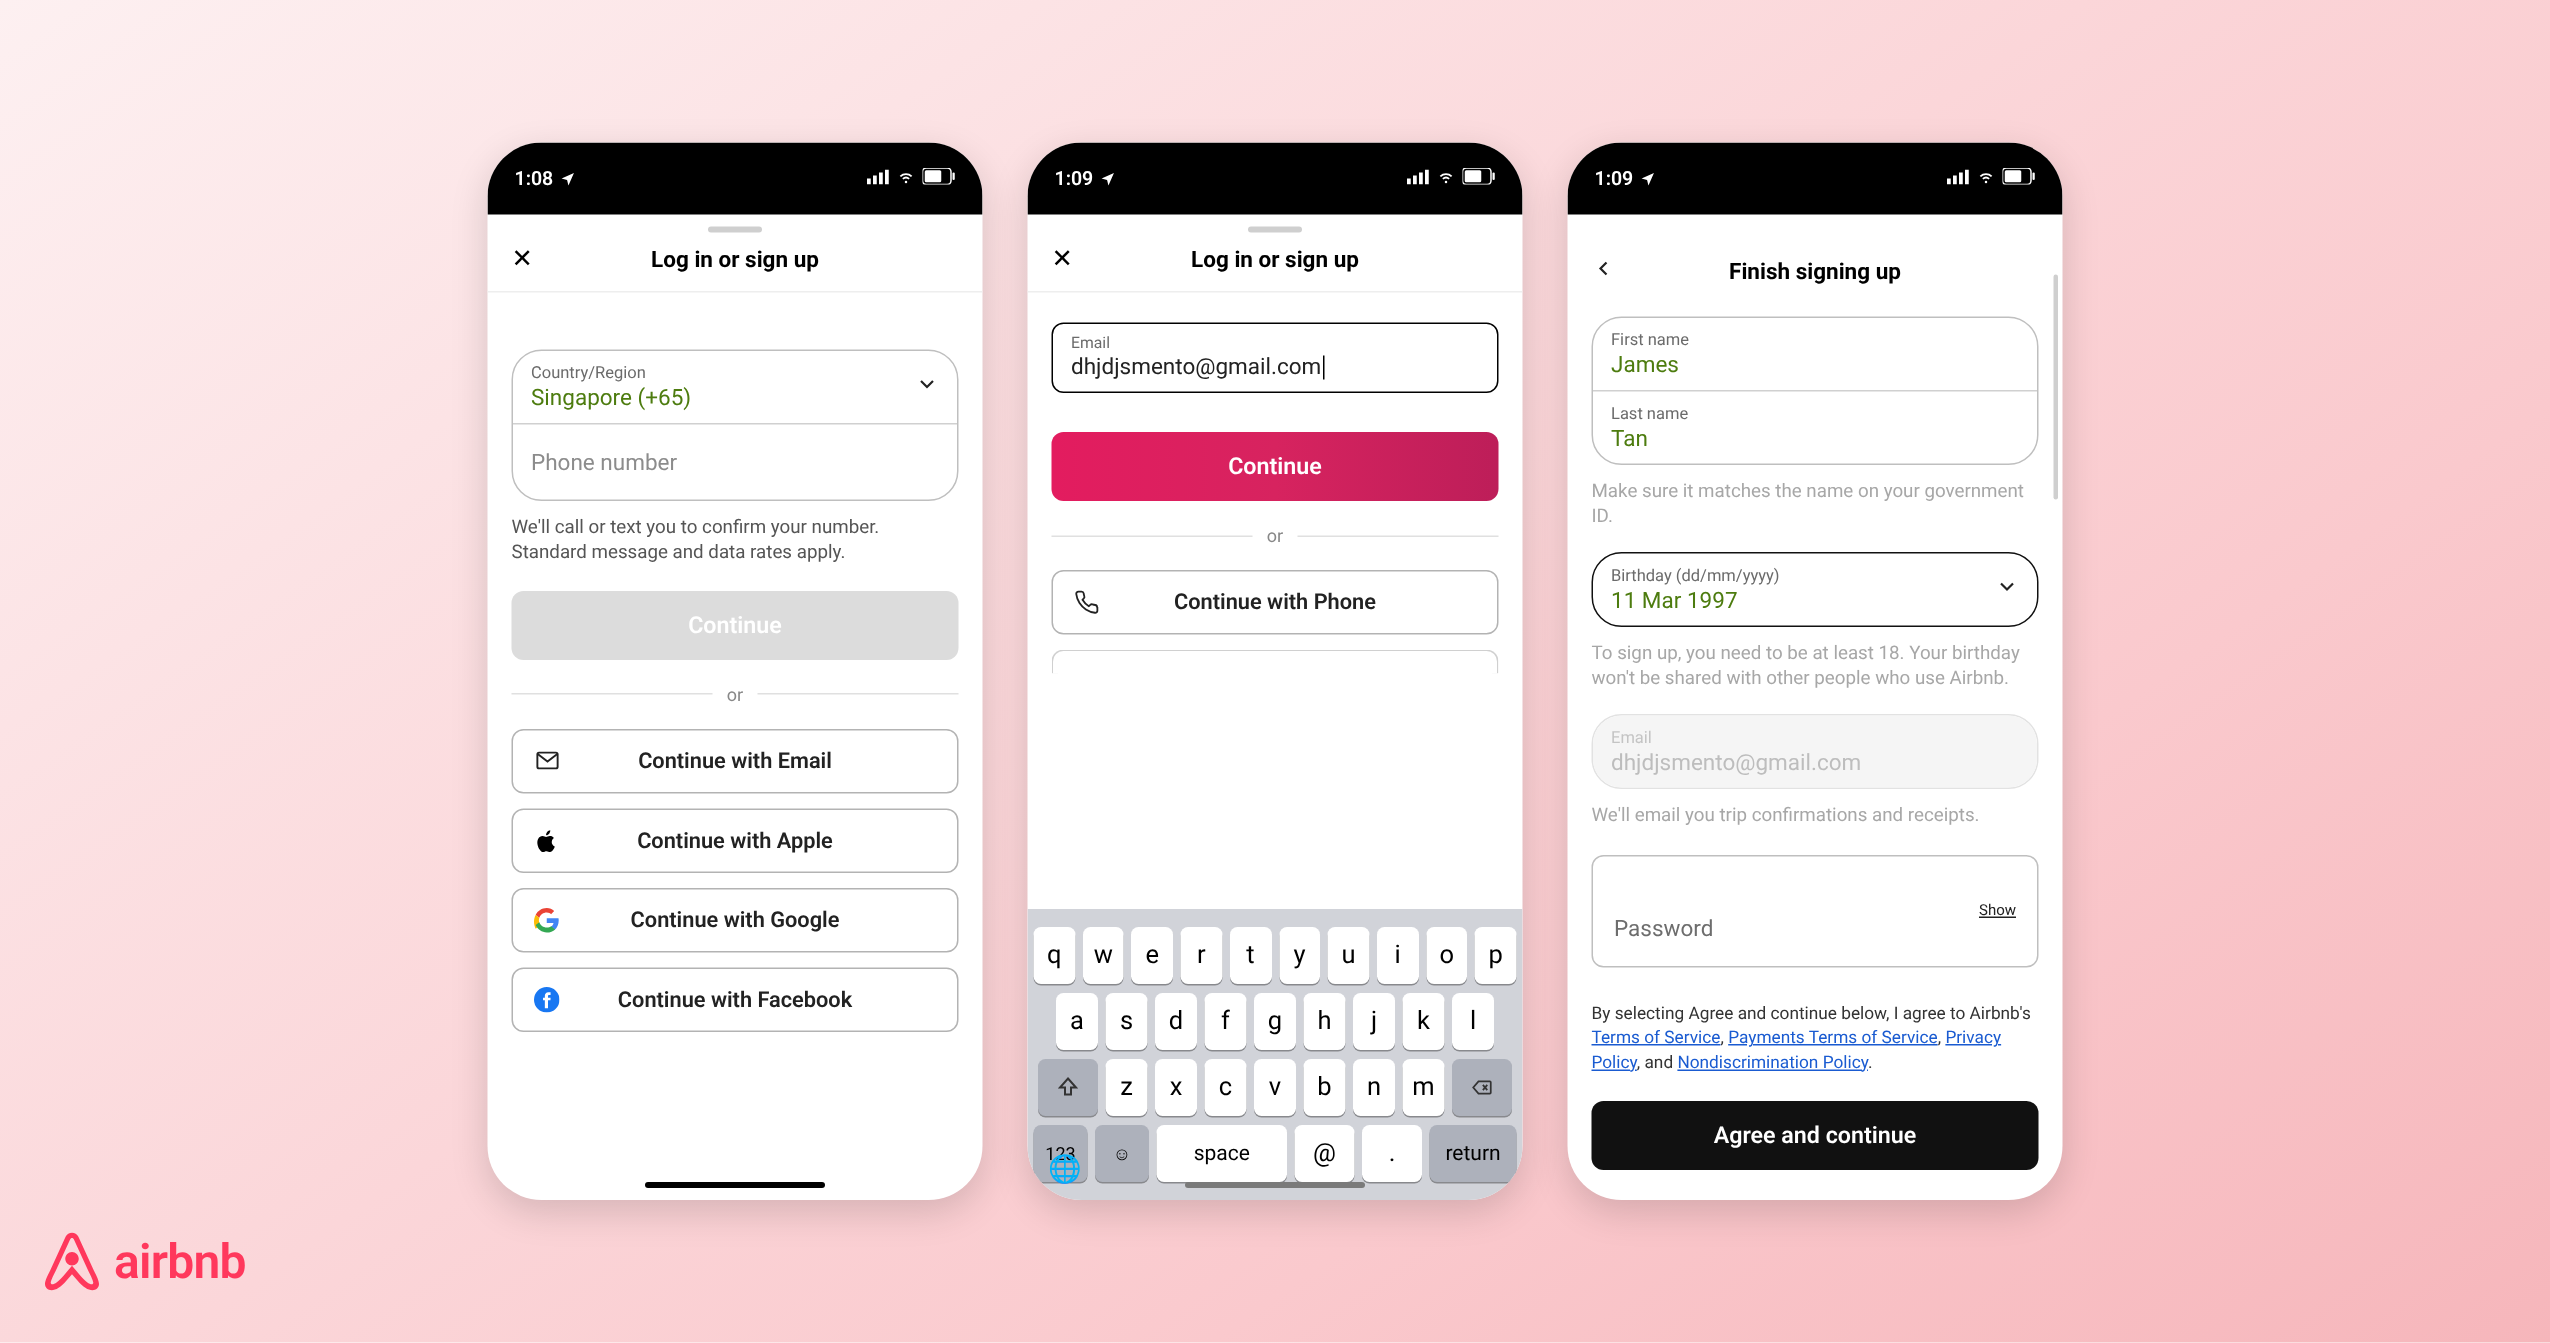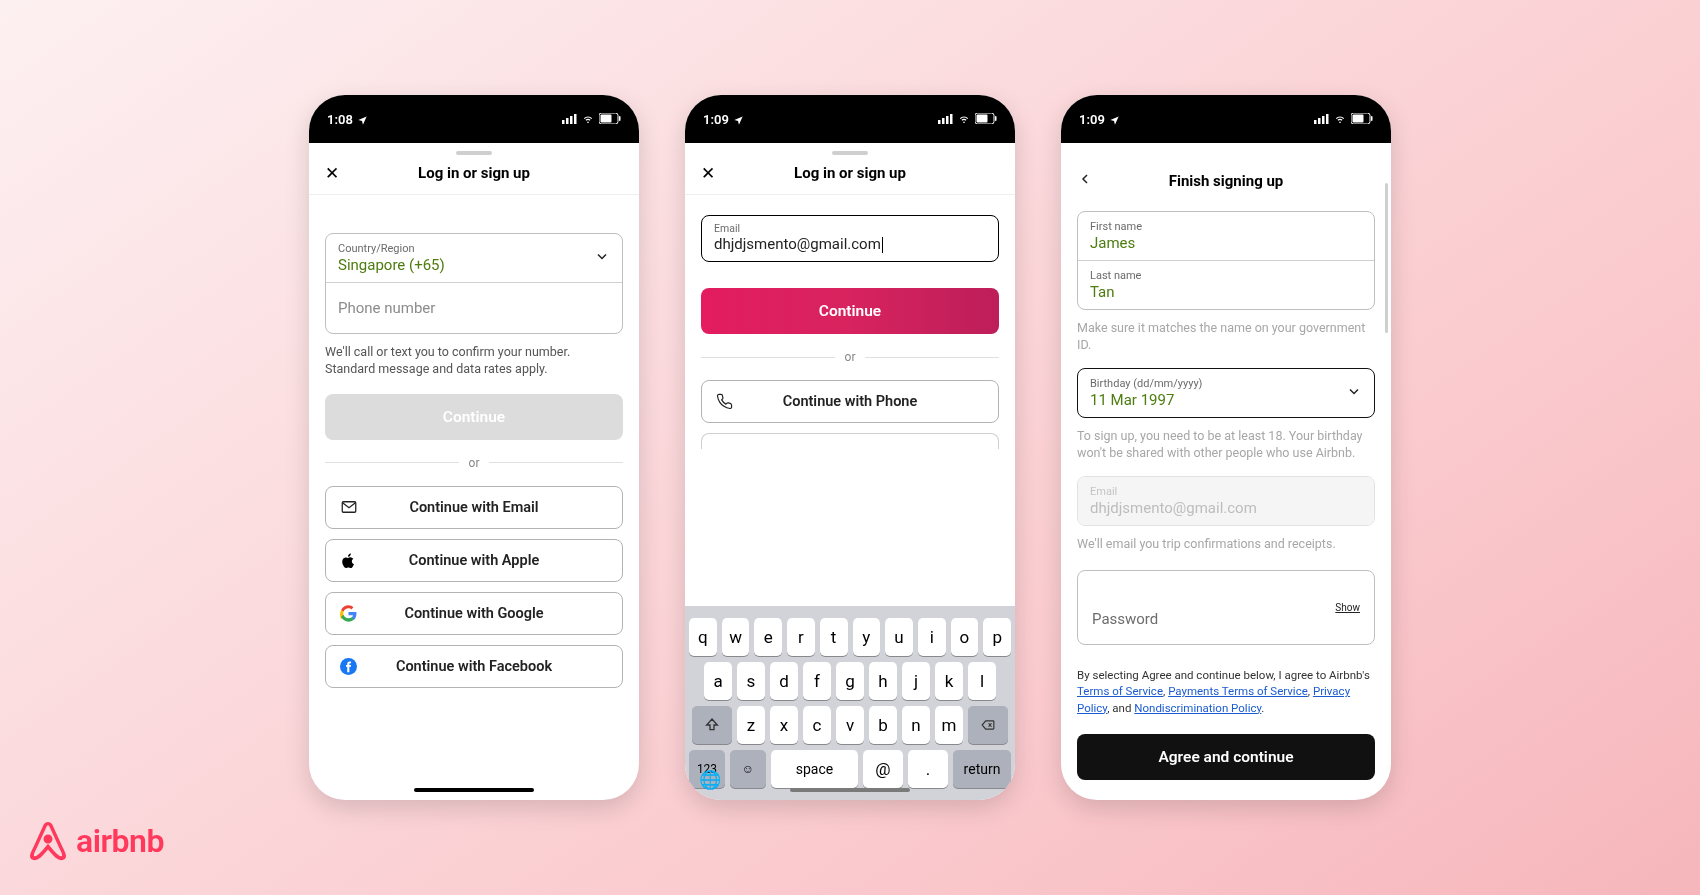--- a/index.html
+++ b/index.html
@@ -1,26 +1,26 @@
 <!DOCTYPE html>
 <html><head>
 <meta charset="utf-8">
 <style>
   * { box-sizing: border-box; margin: 0; padding: 0; font-family: -apple-system, BlinkMacSystemFont, "Segoe UI", Roboto, Helvetica, Arial, sans-serif; }
   body { width: 1700px; height: 895px; background: linear-gradient(145deg,#fdf0f1 0%,#fac9cd 70%,#f6b6bb 100%); display:flex; align-items:center; justify-content:center; position:relative; overflow:hidden;}
-  .screens { display:flex; gap:46px; align-items:flex-end; }
+  .screens { display:flex; gap:30px; align-items:flex-end; }
   .phone { width:330px; height:705px; background:#fff; border-radius:36px; box-shadow:0 8px 25px rgba(0,0,0,0.15); overflow:hidden; position:relative; display:flex; flex-direction:column;}
   .statusbar { background:#000; color:#fff; height:48px; display:flex; align-items:center; justify-content:space-between; padding:0 18px; font-size:13px; font-weight:600;}
   .status-left{display:flex;align-items:center;gap:4px;}
   .status-right{display:flex;align-items:center;gap:4px;}
   .handle { width:36px; height:4px; background:#cfcfcf; border-radius:4px; margin:8px auto 4px;}
   .nav { display:flex; align-items:center; justify-content:center; position:relative; height:36px; font-weight:700; font-size:15px; border-bottom:1px solid #eee; padding-bottom:8px;}
   .nav .navicon { position:absolute; left:16px; font-size:17px; font-weight:400;}
   .content { padding:14px 16px 10px; overflow:hidden; font-size:14px; color:#222;}
-  .field-group{border:1px solid #bfbfbf;border-radius:8px;overflow:hidden;}
+  .field-group{border:1px solid #bfbfbf;border-radius:20px;overflow:hidden;}
   .field{padding:8px 12px 8px;position:relative;}
   .field + .field{border-top:1px solid #d0d0d0;}
   .field .lbl{font-size:11px;color:#6b6b6b;}
   .field .val{font-size:15px;color:#4d7c0f;margin-top:1px;}
   .field .ph{font-size:15px;color:#8c8c8c;}
   .chevron{position:absolute;right:12px;top:50%;transform:translateY(-50%);}
   .helper{font-size:12.5px;color:#555;margin-top:10px;line-height:1.35;}
   .helper.muted{color:#a7a7a7;}
   .btn{width:100%;text-align:center;padding:14px 0;font-size:15.5px;font-weight:600;border-radius:8px;margin-top:16px;}
   .btn.disabled{background:#dcdcdc;color:#fff;}

